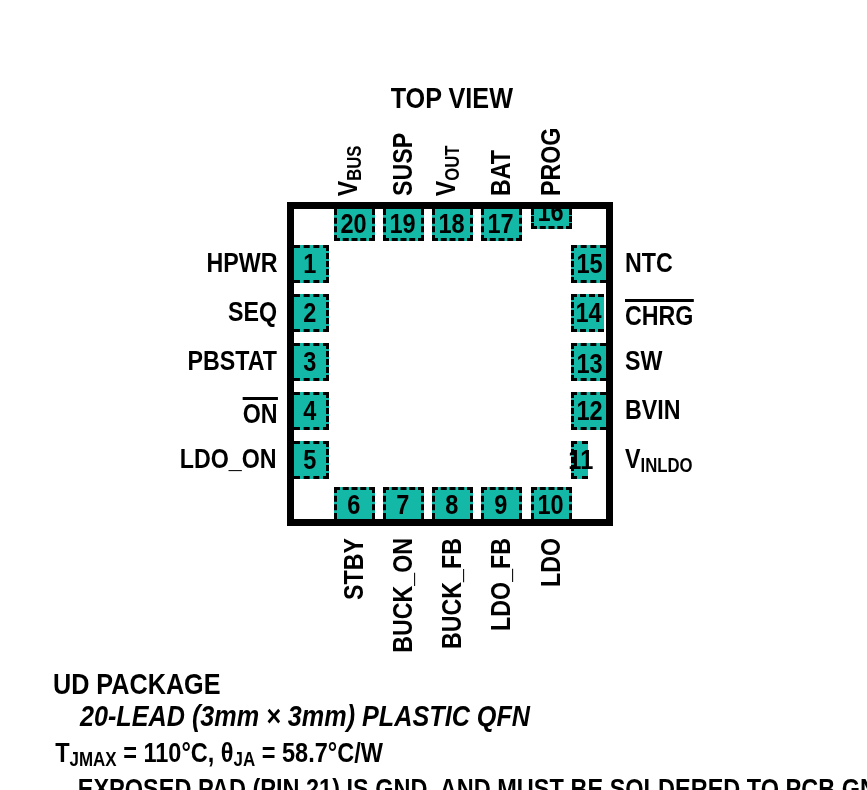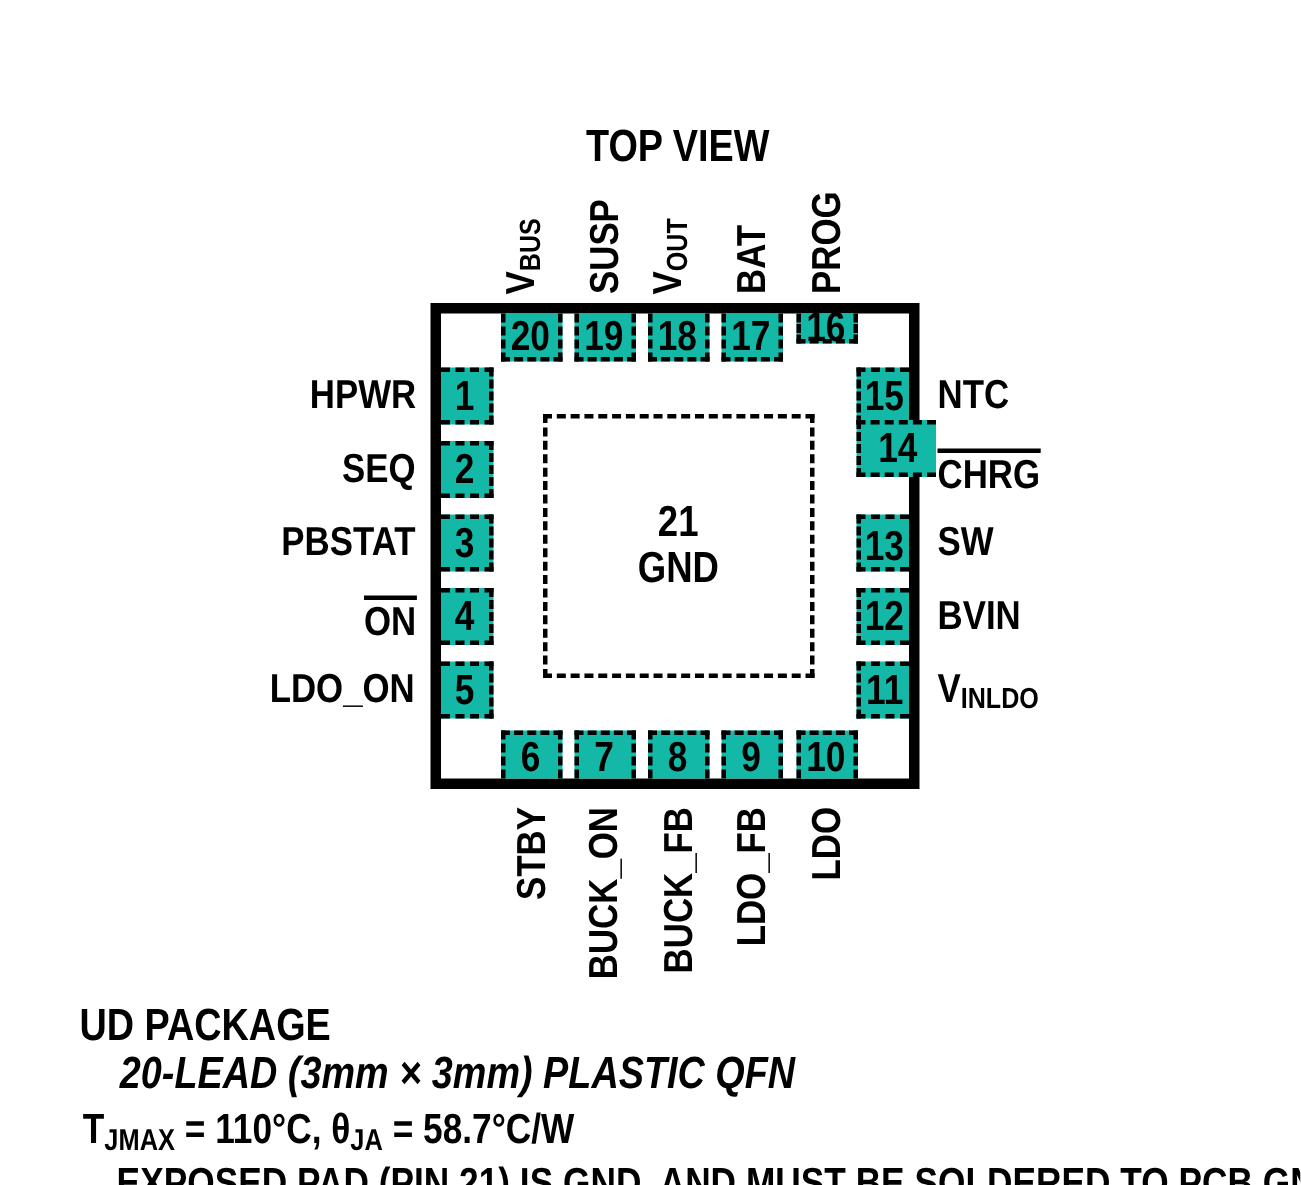--- a/index.html
+++ b/index.html
@@ -45,24 +45,20 @@
 <body>
 
 <div class="stage">
 
   <div class="title-line">
     <span class="cx">TOP VIEW</span>
   </div>
 
   <div class="package"></div>
 
-  <div class="center-pad">
-    <span class="cx">21</span>
-    <span class="cx">GND</span>
-  </div>
 
   <div id="pins">
       <div class="pad pad-t" style="left: 333.5px; top: 175px; width: 41px; height: 32px;">
         <span class="pnum cx">20</span>
       </div>
       <div class="vwrap" style="left: 367px; top: 162px;">
         <span class="vlab v-top"><span><span>V</span><span class="sub">BUS</span></span></span>
       </div>
       <div class="pad pad-t" style="left: 382.5px; top: 175px; width: 41px; height: 32px;">
         <span class="pnum cx">19</span>
@@ -75,21 +71,21 @@
       </div>
       <div class="vwrap" style="left: 465px; top: 162px;">
         <span class="vlab v-top"><span><span>V</span><span class="sub">OUT</span></span></span>
       </div>
       <div class="pad pad-t" style="left: 480.5px; top: 175px; width: 41px; height: 32px;">
         <span class="pnum cx">17</span>
       </div>
       <div class="vwrap" style="left: 514px; top: 162px;">
         <span class="vlab v-top"><span><span>BAT</span></span></span>
       </div>
-      <div class="pad pad-t" style="left: 530.5px; top: 175px; width: 41px; height: 20px;">
+      <div class="pad pad-t" style="left: 530.5px; top: 175px; width: 41px; height: 20px; align-items: flex-end;">
         <span class="pnum cx">16</span>
       </div>
       <div class="vwrap" style="left: 564px; top: 162px;">
         <span class="vlab v-top"><span><span>PROG</span></span></span>
       </div>
       <div class="pad pad-b" style="left: 333.5px; top: 453px; width: 41px; height: 32px;">
         <span class="pnum cx">6</span>
       </div>
       <div class="vwrap" style="left: 341px; top: 504px;">
         <span class="vlab v-bot"><span><span>STBY</span></span></span>
@@ -135,33 +131,33 @@
       </div>
       <div class="hlab hl-left" style="right: 590px; top: 363px;"><span><span class="over"><span>ON</span></span></span></div>
       <div class="pad pad-l" style="left: 294px; top: 407px; width: 35px; height: 38px;">
         <span class="pnum cx">5</span>
       </div>
       <div class="hlab hl-left" style="right: 590px; top: 412px;"><span><span>LDO_ON</span></span></div>
       <div class="pad pad-r" style="left: 571px; top: 211px; width: 35px; height: 38px;">
         <span class="pnum cx">15</span>
       </div>
       <div class="hlab hl-right" style="left: 625px; top: 216px;"><span><span>NTC</span></span></div>
-      <div class="pad pad-r" style="left: 571px; top: 246px; width: 53px; height: 38px;">
+      <div class="pad pad-r" style="left: 571px; top: 260px; width: 33px; height: 38px;">
         <span class="pnum cx">14</span>
       </div>
       <div class="hlab hl-right" style="left: 625px; top: 265px;"><span><span class="over"><span>CHRG</span></span></span></div>
       <div class="pad pad-r" style="left: 571px; top: 309px; width: 35px; height: 38px; align-items: flex-end;">
         <span class="pnum cx">13</span>
       </div>
       <div class="hlab hl-right" style="left: 625px; top: 314px;"><span><span>SW</span></span></div>
       <div class="pad pad-r" style="left: 571px; top: 358px; width: 35px; height: 38px;">
         <span class="pnum cx">12</span>
       </div>
       <div class="hlab hl-right" style="left: 625px; top: 363px;"><span><span>BVIN</span></span></div>
-      <div class="pad pad-r" style="left: 571px; top: 407px; width: 35px; height: 38px;">
+      <div class="pad pad-r" style="left: 571px; top: 407px; width: 17px; height: 38px;">
         <span class="pnum cx">11</span>
       </div>
       <div class="hlab hl-right" style="left: 625px; top: 412px;"><span><span>V</span><span class="sub">INLDO</span></span></div>
     </div>
 
   <div class="fline f1">
     <span class="cx">UD PACKAGE</span>
   </div>
   <div class="fline f2">
     <span class="cx">20-LEAD (3mm × 3mm) PLASTIC QFN</span>

